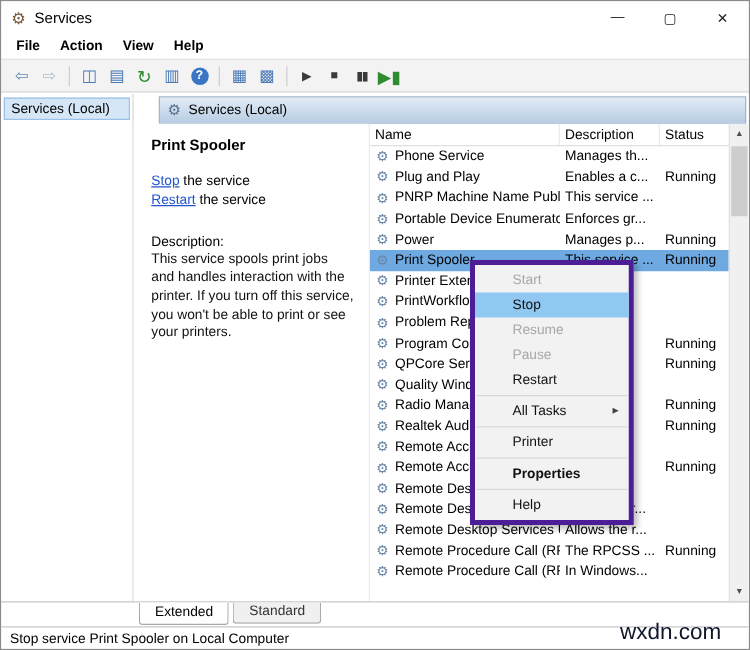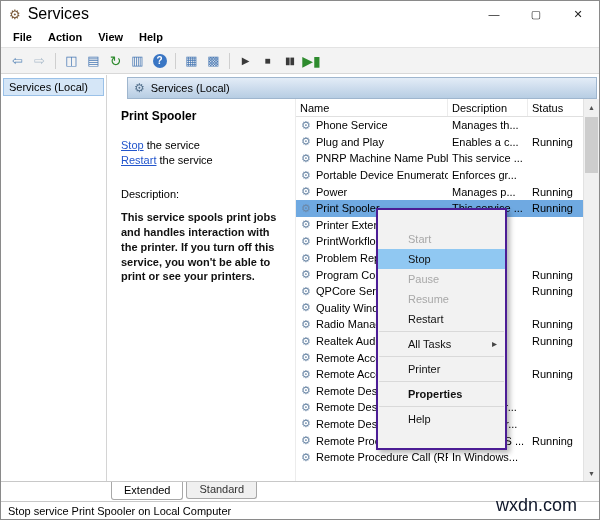--- a/index.html
+++ b/index.html
@@ -3,21 +3,21 @@
 <meta charset="utf-8">
 <style>
   * { margin:0; padding:0; box-sizing:border-box; }
   html,body { width:600px; height:520px; }
   body { font-family:"Liberation Sans", sans-serif; font-size:11px; color:#000; background:#fff; }
   .window { position:relative; width:600px; height:520px; border:1px solid #8a8a8a; background:#fff; overflow:hidden; }
 
   
   .titlebar { height:26px; display:flex; align-items:center; padding-left:8px; background:#fff; }
   .app-icon { color:#7a5a3a; font-size:13px; margin-right:7px; }
-  .title { font-size:16px; }
+  .title { font-size:12px; }
   .win-controls { margin-left:auto; display:flex; }
   .win-btn { width:42px; height:26px; display:flex; align-items:center; justify-content:center; font-size:11px; color:#222; cursor:default; }
 
   
   .menubar { height:20px; display:flex; align-items:center; padding-left:4px; background:#fff;font-weight:bold; }
   .menu-label { padding:0 8px; font-size:11px; }
 
   
   .toolbar { height:27px; display:flex; align-items:center; gap:3px; padding-left:7px; background:#f3f3f3; border-top:1px solid #e3e3e3; border-bottom:1px solid #d8d8d8; }
   .tb-btn { min-width:19px; height:20px; display:flex; align-items:center; justify-content:center; font-size:13px; }
@@ -38,21 +38,21 @@
   .right-panel { flex:1; display:flex; flex-direction:column; background:#fff; min-width:0; }
   .band { height:22px; margin:2px 2px 0 20px; background:linear-gradient(#e3ecf7,#b7cde3); border:1px solid #9fb6ce; display:flex; align-items:center; padding-left:6px; gap:6px; font-size:11px; }
   .band .gear { color:#54708c; font-size:12px; }
 
   .content { flex:1; display:flex; min-height:0; }
   .info { width:188px; padding:10px 12px 0 14px; background:#fff; }
   .svc-title { font-weight:bold; font-size:12px; margin-bottom:16px; }
   .svc-link { margin-bottom:3px; font-size:11px; }
   .svc-link a { color:#2255cc; text-decoration:underline; cursor:pointer; }
   .desc-label { margin-top:22px; }
-  .desc { margin-top:10px; line-height:1.35; color:#111;font-weight:bold; }
+  .desc { margin-top:0; line-height:1.35; color:#111; }
 
   .table-panel { flex:1; position:relative; border-left:1px solid #ececec; min-width:0; }
   .thead { display:flex; height:18px; border-bottom:1px solid #e0e0e0; margin-right:16px; }
   .th { font-size:11px; padding:3px 4px 0 4px; border-right:1px solid #ececec; position:relative; white-space:nowrap; overflow:hidden; }
   .th-name { width:152px; }
   .th-desc { width:80px; }
   .th-status { flex:1; border-right:none; }
   .sort-indicator { position:absolute; top:-2px; left:50%; transform:translateX(-50%); font-size:10px; color:#555; line-height:10px; }
 
   .tbody { margin-right:16px; }
@@ -74,21 +74,21 @@
   .tabs-row { position:absolute; left:0; right:0; bottom:18px; height:20px; border-top:1px solid #c8c8c8; background:#fff; display:flex; align-items:flex-start; padding-left:110px; }
   .tab { padding:2px 12px 3px 12px; border:1px solid #a8a8a8; border-top:none; border-radius:0 0 3px 3px; margin-right:3px; font-size:11px; background:#fff; }
   .tab.inactive { background:#f0f0f0; padding-top:1px; color:#333; }
 
   
   .statusbar { position:absolute; left:0; right:0; bottom:0; height:18px; border-top:1px solid #c8c8c8; display:flex; align-items:center; padding-left:7px; font-size:11px; background:#fff; }
 
   .watermark { position:absolute; right:22px; bottom:3px; color:#0f172a; font-size:18px; z-index:40; }
 
   
-  .context-menu { position:absolute; left:375px; top:207px; width:131px; background:#f2f2f2; border:2px solid #4c1d95; box-shadow:3px 3px 5px rgba(0,0,0,0.28); padding:19px 0; z-index:30; }
+  .context-menu { position:absolute; left:375px; top:207px; width:131px; background:#f2f2f2; border:4px solid #4c1d95; box-shadow:3px 3px 5px rgba(0,0,0,0.28); padding:2px 0; z-index:30; }
   .menu-item { height:20px; line-height:20px; padding-left:30px; position:relative; font-size:11px; color:#111; }
   .menu-item.disabled { color:#a8a8a8; }
   .menu-item.highlighted { background:#90c8f2; }
   .menu-item.bold { font-weight:bold; }
   .menu-sep { height:1px; background:#d9d9d9; margin:2px 1px; }
   .submenu-arrow { position:absolute; right:8px; top:0; font-size:10px; color:#444; }
 </style>
 </head>
 <body>
 
@@ -317,22 +317,22 @@
 
   <div class="statusbar">
     <span>Stop service Print Spooler on Local Computer</span>
   </div>
 
   <div class="watermark">wxdn.com</div>
 
   <div class="context-menu">
       <div class="menu-item disabled">Start</div>
       <div class="menu-item highlighted">Stop</div>
+      <div class="menu-item disabled">Resume</div>
       <div class="menu-item disabled">Pause</div>
-      <div class="menu-item disabled">Resume</div>
       <div class="menu-item">Restart</div>
       <div class="menu-sep"></div>
       <div class="menu-item">All Tasks<span class="submenu-arrow">▸</span></div>
       <div class="menu-sep"></div>
       <div class="menu-item">Printer</div>
       <div class="menu-sep"></div>
       <div class="menu-item bold">Properties</div>
       <div class="menu-sep"></div>
       <div class="menu-item">Help</div>
     </div>

